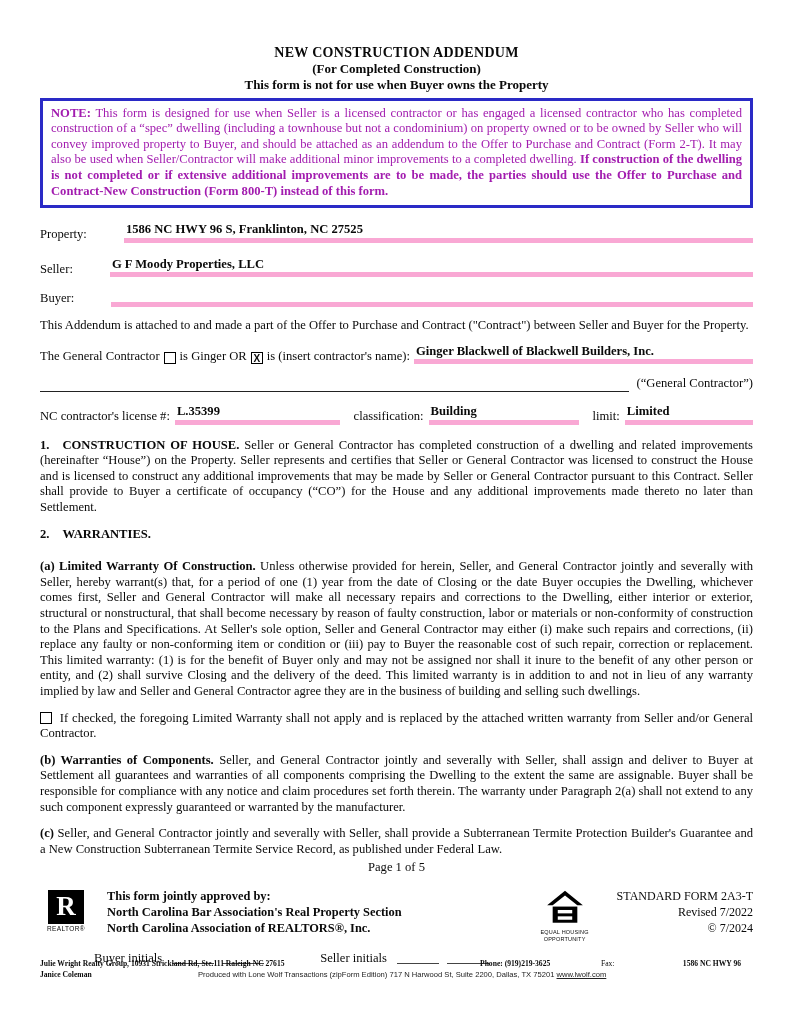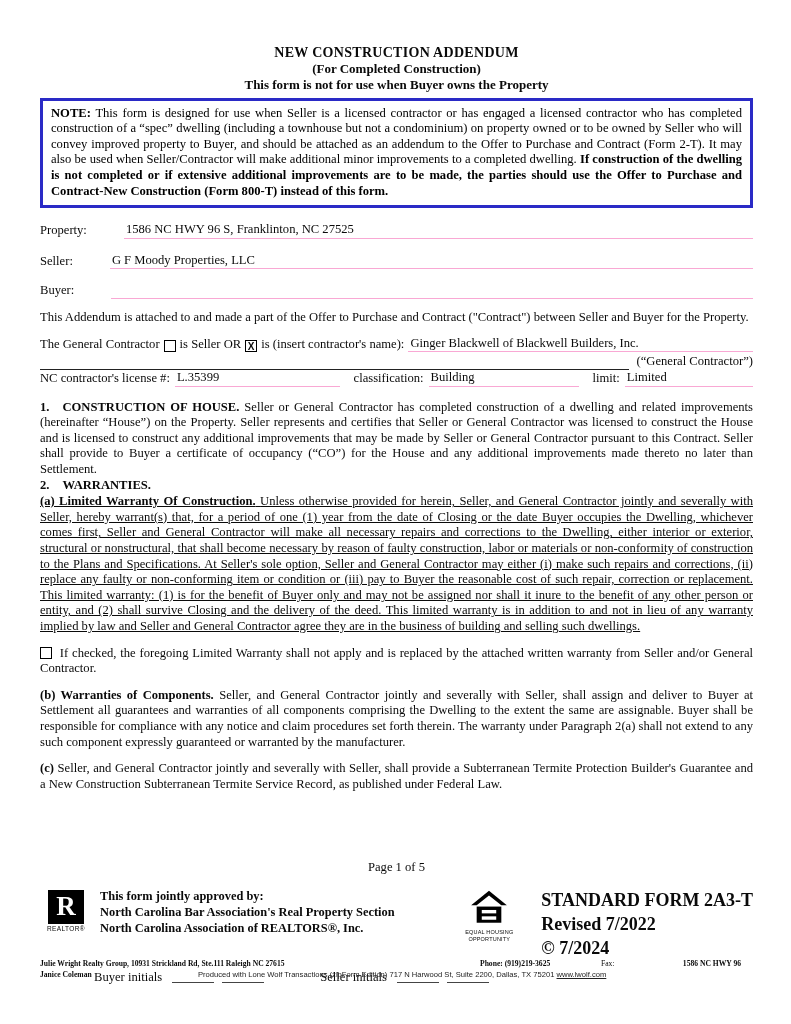--- a/index.html
+++ b/index.html
@@ -11,68 +11,68 @@
     position:relative; overflow:hidden;
     font-size:12.6px; line-height:1.24;
   }
   .page { position:relative; width:791px; height:1024px; padding:44px 38px 0 40px;border-radius:30px; }
 
   .title-block { text-align:center; font-weight:bold; margin-bottom:4px; }
   .title-block .t1 { font-size:14px; letter-spacing:.3px; }
   .title-block .t2, .title-block .t3 { font-size:13px; }
 
   .note-box {
-    border:3px solid #2a2ac6; color:#000000;
+    border:3px solid #2a2ac6; color:#a21caf;
     padding:5px 8px 6px 8px; text-align:justify; margin-top:3px;
   }
   .note-box .b { font-weight:bold; }
 
   .field-row { display:flex; align-items:flex-end; margin-top:14px;gap:32px; }
   .field-row .lbl { white-space:nowrap; padding-right:5px; }
-  .fill { flex:1; border-bottom:1px solid #f9a8d4; font-weight:normal; padding:0 2px; min-height:15px; }
+  .fill { flex:1; border-bottom:5px solid #f9a8d4; font-weight:bold; padding:0 2px; min-height:15px; }
 
   .para { text-align:justify; margin-top:11px; }
   .b { font-weight:bold; }
   .num { font-weight:bold; margin-right:13px; }
 
   .checkbox {
     display:inline-block; width:12px; height:12px; border:1px solid #000;
     vertical-align:-2px; text-align:center; line-height:11px;
     font-size:10px; font-weight:bold; font-family:"Liberation Sans", sans-serif;
     margin:0 4px; background:#fff;
   }
 
   .gc-block { margin-top:10px; }
   .gc-row1 { display:flex; align-items:flex-end; white-space:nowrap; }
-  .gc-row2 { display:flex; align-items:flex-end; margin-top:2px; }
+  .gc-row2 { display:flex; align-items:flex-end; margin-top:12px; }
   .gc-row2 .blankline { flex:1; border-bottom:1px solid #222; min-height:14px; }
   .gc-row2 .suffix { white-space:nowrap; padding-left:8px; }
-  .gc-row3 { display:flex; align-items:flex-end; margin-top:0; }
+  .gc-row3 { display:flex; align-items:flex-end; margin-top:12px; }
   .gc-row3 .lbl { white-space:nowrap; padding-right:5px; }
   .gc-row3 .fill { margin-right:14px; }
   .gc-row3 .fill:last-child { margin-right:0; }
 
-  .sec-head { }
+  .sec-head { margin-top:11px; }
 
   
   .footer-area { position:absolute; top:860px; left:40px; right:38px; }
   .page-label { text-align:center; margin-bottom:12px; }
   .footer-cols { display:flex; align-items:flex-start; }
   .realtor-logo { width:52px; text-align:center; margin-top:2px; }
   .realtor-logo .rbox {
     width:36px; height:34px; background:#000; color:#fff; margin:0 auto;
     font-family:"Liberation Serif", serif; font-weight:bold; font-size:27px;
     display:flex; align-items:center; justify-content:center;
   }
   .realtor-logo .rlabel { font-size:6.5px; letter-spacing:.4px; margin-top:1px; font-family:"Liberation Sans", sans-serif; }
-  .approved { margin-left:8px; font-weight:bold; font-size:12.4px; line-height:1.3; }
+  .approved { margin-left:15px; font-weight:bold; font-size:12.4px; line-height:1.3; }
   .spacer { flex:1; }
   .eho-logo { width:56px; text-align:center; margin-right:24px; margin-top:2px; }
   .eho-logo .eho-label { font-size:5.5px; line-height:1.2; font-family:"Liberation Sans", sans-serif; margin-top:1px; letter-spacing:.2px; }
-  .form-info { font-weight:bold; font-size:18px; line-height:1.35; }
+  .form-info { text-align:right; font-weight:normal; font-size:12px; line-height:1.35; }
   .initials-row { margin-top:9px; margin-left:54px; display:flex; align-items:flex-start; }
   .initials-row .lbl { padding-right:6px; }
   .init-blank { display:inline-block; width:42px; border-bottom:1px solid #444; height:13px; margin:0 4px; }
   .initials-gap { width:52px; }
 
   .bottom-lines { position:absolute; top:959px; left:40px; right:50px; font-size:7.6px; }
   .bl-row { position:relative; height:11px; white-space:nowrap; }
   .bl-office, .bl-agent, .bl-phone, .bl-ref { font-weight:bold; }
   .bl-phone { position:absolute; left:440px; }
   .bl-fax { position:absolute; left:553px;padding-left:8px; }
@@ -109,21 +109,21 @@
     <span class="lbl">Buyer:</span>
     <span class="fill"></span>
   </div>
 
   <p class="para">This Addendum is attached to and made a part of the Offer to Purchase and Contract ("Contract") between Seller and Buyer for the Property.</p>
 
   <div class="gc-block">
     <div class="gc-row1">
       <span>The General Contractor</span>
       <span class="checkbox"></span>
-      <span>is Seller OR</span>
+      <span>is Ginger OR</span>
       <span class="checkbox">X</span>
       <span>is (insert contractor's name):</span>
       <span class="fill" style="margin-left:4px;">Ginger Blackwell of Blackwell Builders, Inc.</span>
     </div>
     <div class="gc-row2">
       <span class="blankline"></span>
       <span class="suffix">(“General Contractor”)</span>
     </div>
     <div class="gc-row3">
       <span class="lbl">NC contractor's license #:</span>
@@ -136,21 +136,21 @@
   </div>
 
   <p class="para" style="margin-top:13px;">
     <span class="num">1.</span><span class="b">CONSTRUCTION OF HOUSE.</span>
     <span>Seller or General Contractor has completed construction of a dwelling and related improvements (hereinafter “House”) on the Property. Seller represents and certifies that Seller or General Contractor was licensed to construct the House and is licensed to construct any additional improvements that may be made by Seller or General Contractor pursuant to this Contract. Seller shall provide to Buyer a certificate of occupancy (“CO”) for the House and any additional improvements made thereto no later than Settlement.</span>
   </p>
 
   <div class="sec-head">
     <span class="num">2.</span><span class="b">WARRANTIES.</span>
   </div>
-  <p class="para" style="margin-top:1px;text-decoration:underline;">
+  <p class="para" style="margin-top:17px;">
     <span class="b">(a)  Limited Warranty Of Construction.</span>
     <span>Unless otherwise provided for herein, Seller, and General Contractor jointly and severally with Seller, hereby warrant(s) that, for a period of one (1) year from the date of Closing or the date Buyer occupies the Dwelling, whichever comes first, Seller and General Contractor will make all necessary repairs and corrections to the Dwelling, either interior or exterior, structural or nonstructural, that shall become necessary by reason of faulty construction, labor or materials or non-conformity of construction to the Plans and Specifications. At Seller's sole option, Seller and General Contractor may either (i) make such repairs and corrections, (ii) replace any faulty or non-conforming item or condition or (iii) pay to Buyer the reasonable cost of such repair, correction or replacement. This limited warranty: (1) is for the benefit of Buyer only and may not be assigned nor shall it inure to the benefit of any other person or entity, and (2) shall survive Closing and the delivery of the deed. This limited warranty is in addition to and not in lieu of any warranty implied by law and Seller and General Contractor agree they are in the business of building and selling such dwellings.</span>
   </p>
 
   <p class="para">
     <span class="checkbox" style="margin-left:0;"></span>
     <span>If checked, the foregoing Limited Warranty shall not apply and is replaced by the attached written warranty from Seller and/or General Contractor.</span>
   </p>
 
   <p class="para">

